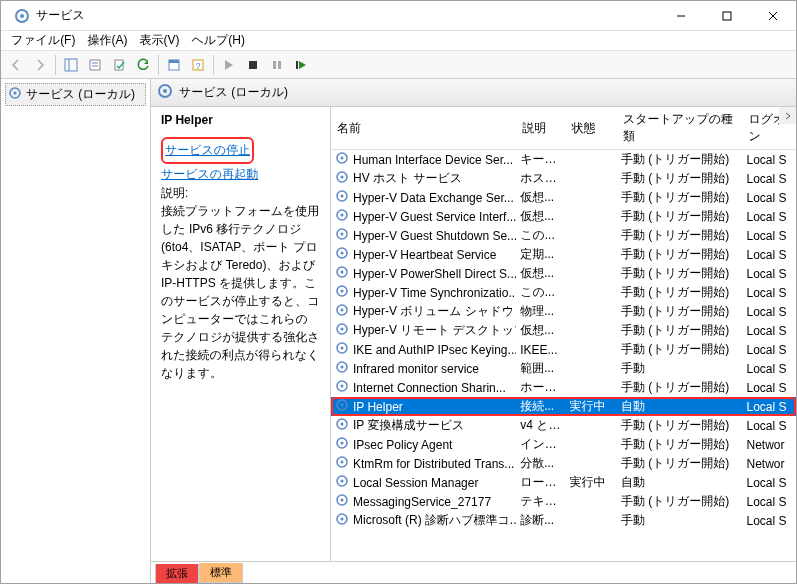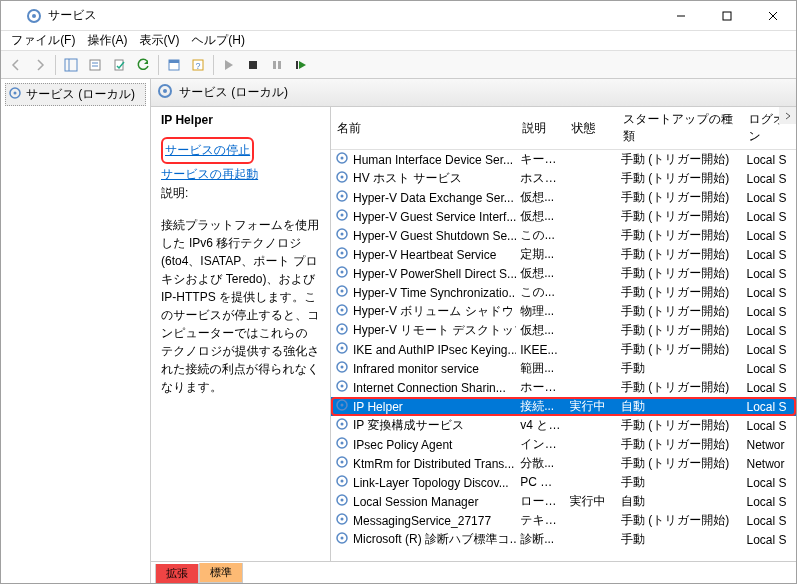--- a/index.html
+++ b/index.html
@@ -9,21 +9,21 @@
   font-size: 12px;
   background: #fff;
   color: #000;
   overflow: hidden;
 }
 .window { width: 797px; height: 584px; border: 1px solid #a0a0a0; display: flex; flex-direction: column; }
 .titlebar {
   height: 30px;
   display: flex;
   align-items: center;
-  padding-left: 25px;
+  padding-left: 13px;
   background: #fff;
   border-bottom: 1px solid #e0e0e0;
 }
 .titlebar-icon { width: 16px; height: 16px; margin-right: 6px; }
 .titlebar-title { flex: 1; font-size: 12px; }
 .titlebar-buttons { display: flex; }
 .titlebar-btn {
   width: 46px; height: 30px; display: flex; align-items: center; justify-content: center;
   font-family: Arial;
 }
@@ -72,21 +72,21 @@
   width: 180px; border-right: 1px solid #ccc; padding: 6px 10px;
   font-size: 12px;
 }
 .action-title { font-weight: bold; margin-bottom: 10px; }
 .action-link {
   color: #0066cc; text-decoration: underline; cursor: pointer;
   margin: 2px 0; display: block;
 }
 .highlight-box { border: 2px solid #ff2a2a; border-radius: 6px; padding: 1px 2px; display: inline-block; }
 .desc-label { }
-.desc-text { margin-top: 14px; line-height: 1.5; }
+.desc-text { margin-top: 0; line-height: 1.5; }
 .list-pane { flex: 1; display: flex; flex-direction: row; overflow: hidden; }
 .list-scroll { flex: 1; overflow: auto; }
 table { border-collapse: collapse; width: 100%; table-layout: fixed; }
 thead th {
   text-align: left; font-weight: normal; font-size: 12px;
   padding: 4px 6px; background: #fff; border-bottom: 1px solid #e0e0e0;
   position: sticky; top: 0;
 }
 tbody td {
   padding: 1px 4px; white-space: nowrap; overflow: hidden; text-overflow: ellipsis;
@@ -541,35 +541,20 @@
                     <td>手動 (トリガー開始)</td>
                     <td>Networ</td>
                   </tr>
                   <tr>
                     <td>
                       <div class="name-cell">
                         <span><svg class="gear-mini" viewBox="0 0 14 14">
                             <circle cx="7" cy="7" r="5" fill="none" stroke="#5a8ac6" stroke-width="1.5"></circle>
                             <circle cx="7" cy="7" r="1.5" fill="#5a8ac6"></circle>
                           </svg></span>
-                        <span>Link-Layer Topology Discov...</span>
-                      </div>
-                    </td>
-                    <td>PC と ...</td>
-                    <td></td>
-                    <td>手動</td>
-                    <td>Local S</td>
-                  </tr>
-                  <tr>
-                    <td>
-                      <div class="name-cell">
-                        <span><svg class="gear-mini" viewBox="0 0 14 14">
-                            <circle cx="7" cy="7" r="5" fill="none" stroke="#5a8ac6" stroke-width="1.5"></circle>
-                            <circle cx="7" cy="7" r="1.5" fill="#5a8ac6"></circle>
-                          </svg></span>
                         <span>Local Session Manager</span>
                       </div>
                     </td>
                     <td>ローカ...</td>
                     <td>実行中</td>
                     <td>自動</td>
                     <td>Local S</td>
                   </tr>
                   <tr>
                     <td>

